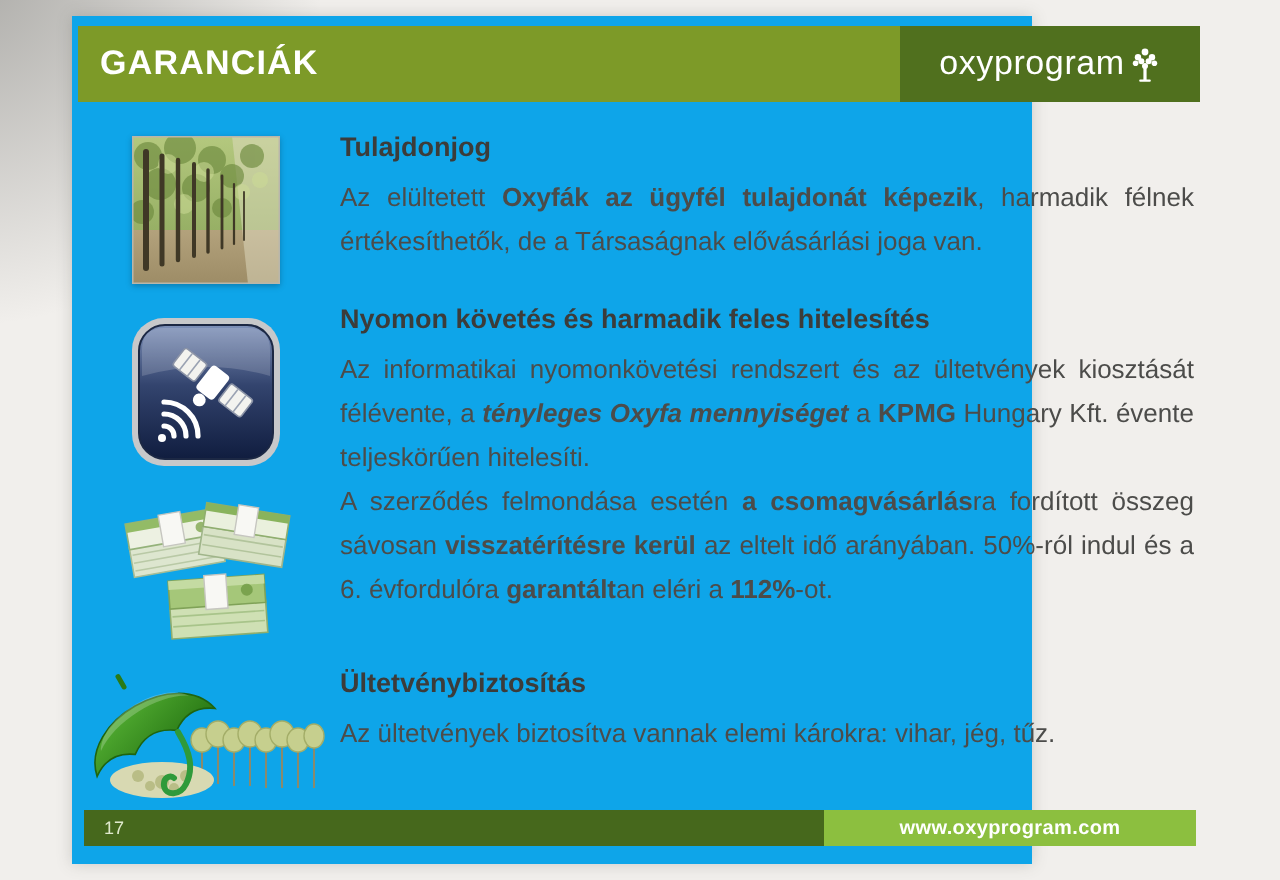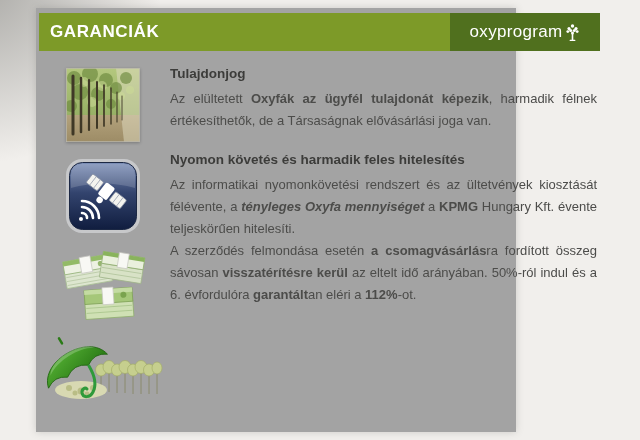--- a/index.html
+++ b/index.html
@@ -9,21 +9,21 @@
     font-family:"Liberation Sans",sans-serif;
     border-bottom:2px solid #a9a8a4;
   }
   .scan::before{ 
     content:"";position:absolute;left:0;top:0;width:160px;height:170px;
     background:radial-gradient(circle at -20px -20px, rgba(110,110,106,.55), rgba(110,110,106,0) 70%);
     pointer-events:none;z-index:0;
   }
   .slide{
     position:absolute;left:36px;top:8px;width:480px;height:424px;
-    background:#a3a3a3;
+    background:#0ea5e9;
     box-shadow:0 0 7px rgba(90,90,85,.25);
     z-index:1;
   }
   
   .header-bar{
     position:absolute;left:3px;top:5px;width:561px;height:38px;
     background:linear-gradient(180deg, var(--color-header_green,#7d9a28), #74912４ 100%);
     background-color:var(--color-header_green,#7d9a28);
   }
   .page-title{
@@ -264,17 +264,27 @@
 
           <g transform="rotate(-30 36 34)">
             <path d="M2 40 C8 12 64 12 70 40 Q59 32 48 40 Q36 31 24 40 Q13 32 2 40 Z" fill="url(#umb)" stroke="#1f6410" stroke-width="0.8"></path>
             <path d="M10 30 C18 16 52 14 62 28 C50 20 24 20 10 30 Z" fill="#ffffff" opacity="0.22"></path>
             <line x1="36" y1="8" x2="36" y2="2" stroke="#2a7a16" stroke-width="2.5" stroke-linecap="round"></line>
           </g>
 
           <path d="M50 34 C56 44 58 52 54 60 C51 66 44 66 43 61 C42.5 57 46 55 48 57" fill="none" stroke="#2f9a3a" stroke-width="3" stroke-linecap="round"></path>
         </svg>
       </div>
-    </div>
-
+      <div class="text-cell">
+        <div class="section-heading">Ültetvénybiztosítás</div>
+        <div class="section-body" style="text-align:left;"><span>Az ültetvények biztosítva vannak elemi károkra: vihar, jég, tűz.</span></div>
+      </div>
+    </div>
+
+    <div class="footer-bar">
+      <div class="page-number">17</div>
+      <div class="url-box">
+        <span class="website-url">www.oxyprogram.com</span>
+      </div>
+    </div>
 
   </div>
 </div>
 
 </body></html>

